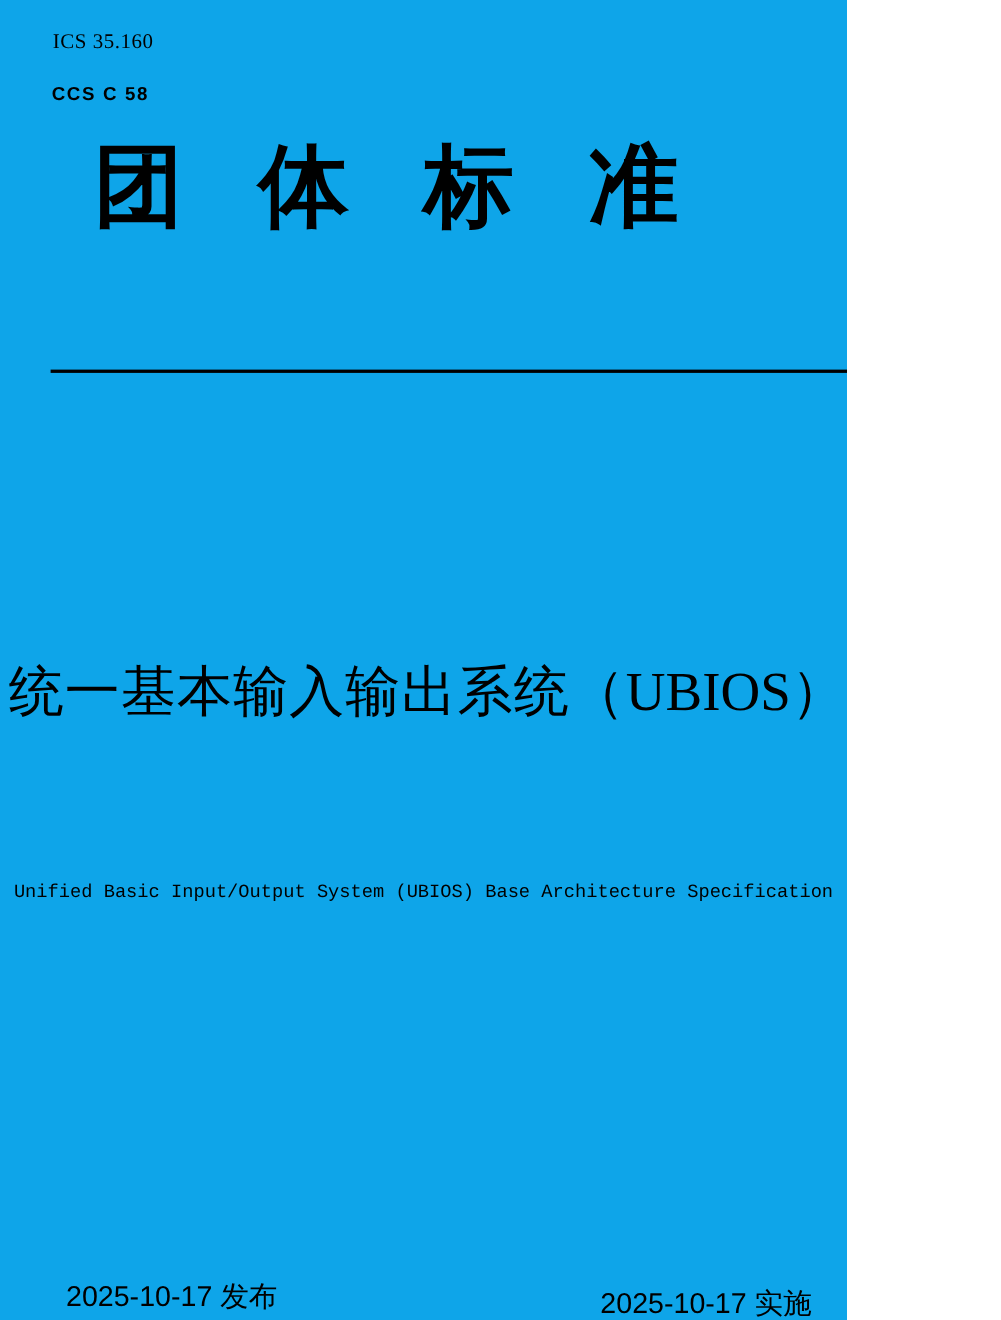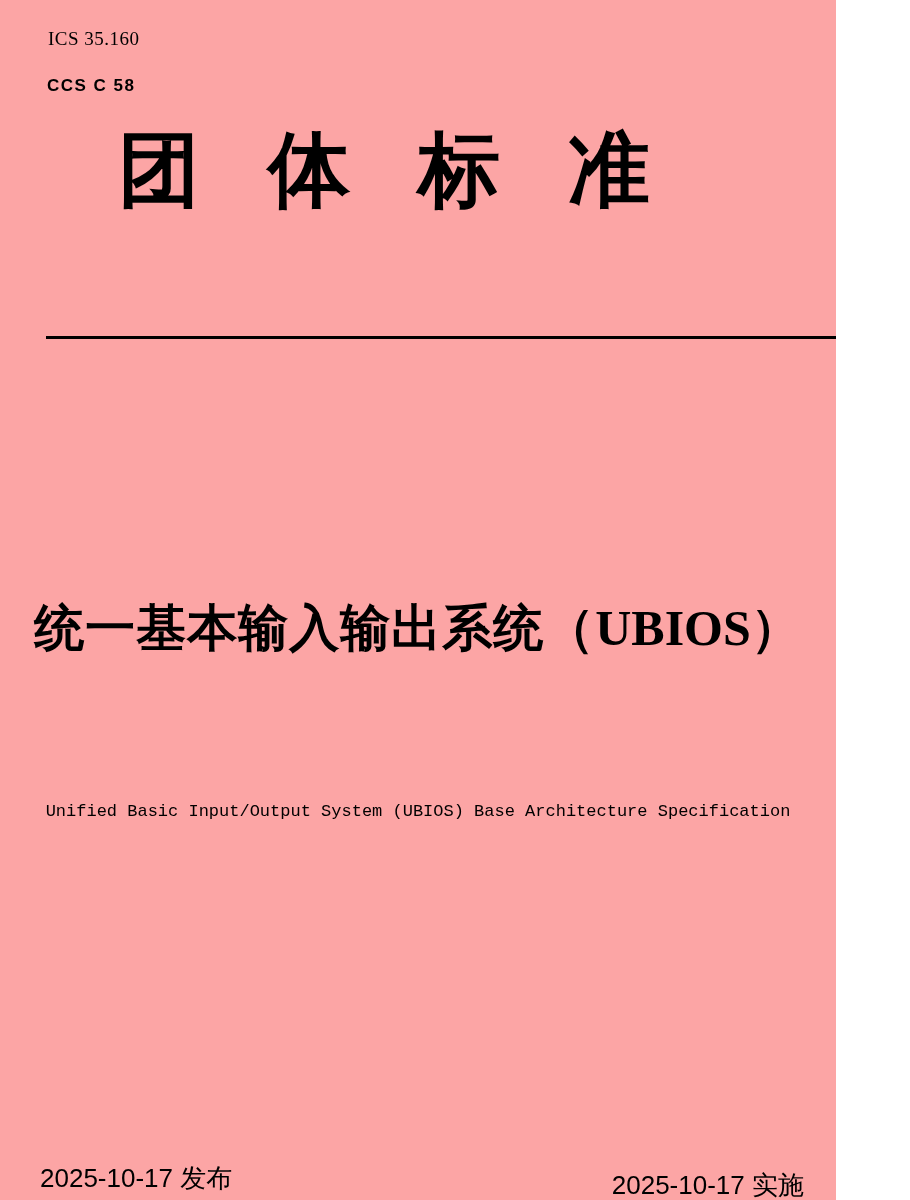--- a/index.html
+++ b/index.html
@@ -4,23 +4,23 @@
 <style>
   html, body {
     margin: 0;
     padding: 0;
     background: #ffffff;
     color: #000000;
     font-family: "Liberation Sans", sans-serif;
   }
   .page {
     position: relative;
-    width: 836px;
+    width: 770px;
     height: 1200px;
-    background: #fca5a5;
+    background: #0ea5e9;
     overflow: hidden;
   }
   .ics-code {
     position: absolute;
     left: 48px;
     top: 28px;
     font-family: "Liberation Serif", serif;
     font-size: 19px;
     letter-spacing: 0.5px;
     white-space: nowrap;
@@ -65,23 +65,23 @@
     width: 806px;
     height: 3px;
     background: #000000;
   }
   .title-line1 {
     position: absolute;
     left: 0;
     right: 0;
     top: 598px;
     margin: 0;
-    text-align: center;
+    text-align: right;
     font-family: "Liberation Sans", sans-serif;
-    font-weight: bold;
+    font-weight: normal;
     font-size: 50px;
     line-height: 1.2;
     letter-spacing: 1px;
     white-space: nowrap;
   }
   .title-line1 .latin-serif {
     font-family: "Liberation Serif", serif;
     letter-spacing: 0;
   }
   .title-line2 {
@@ -104,21 +104,21 @@
     right: 0;
     top: 802px;
     text-align: center;
     font-family: "Liberation Mono", monospace;
     font-size: 17px;
     letter-spacing: 0;
     white-space: nowrap;
   }
   .date-issue {
     position: absolute;
-    left: 40px;
+    left: 60px;
     top: 1161px;
     font-family: "Liberation Sans", sans-serif;
     font-size: 26px;
     white-space: nowrap;
   }
   .date-implement {
     position: absolute;
     right: 32px;
     top: 1168px;
     font-family: "Liberation Sans", sans-serif;

